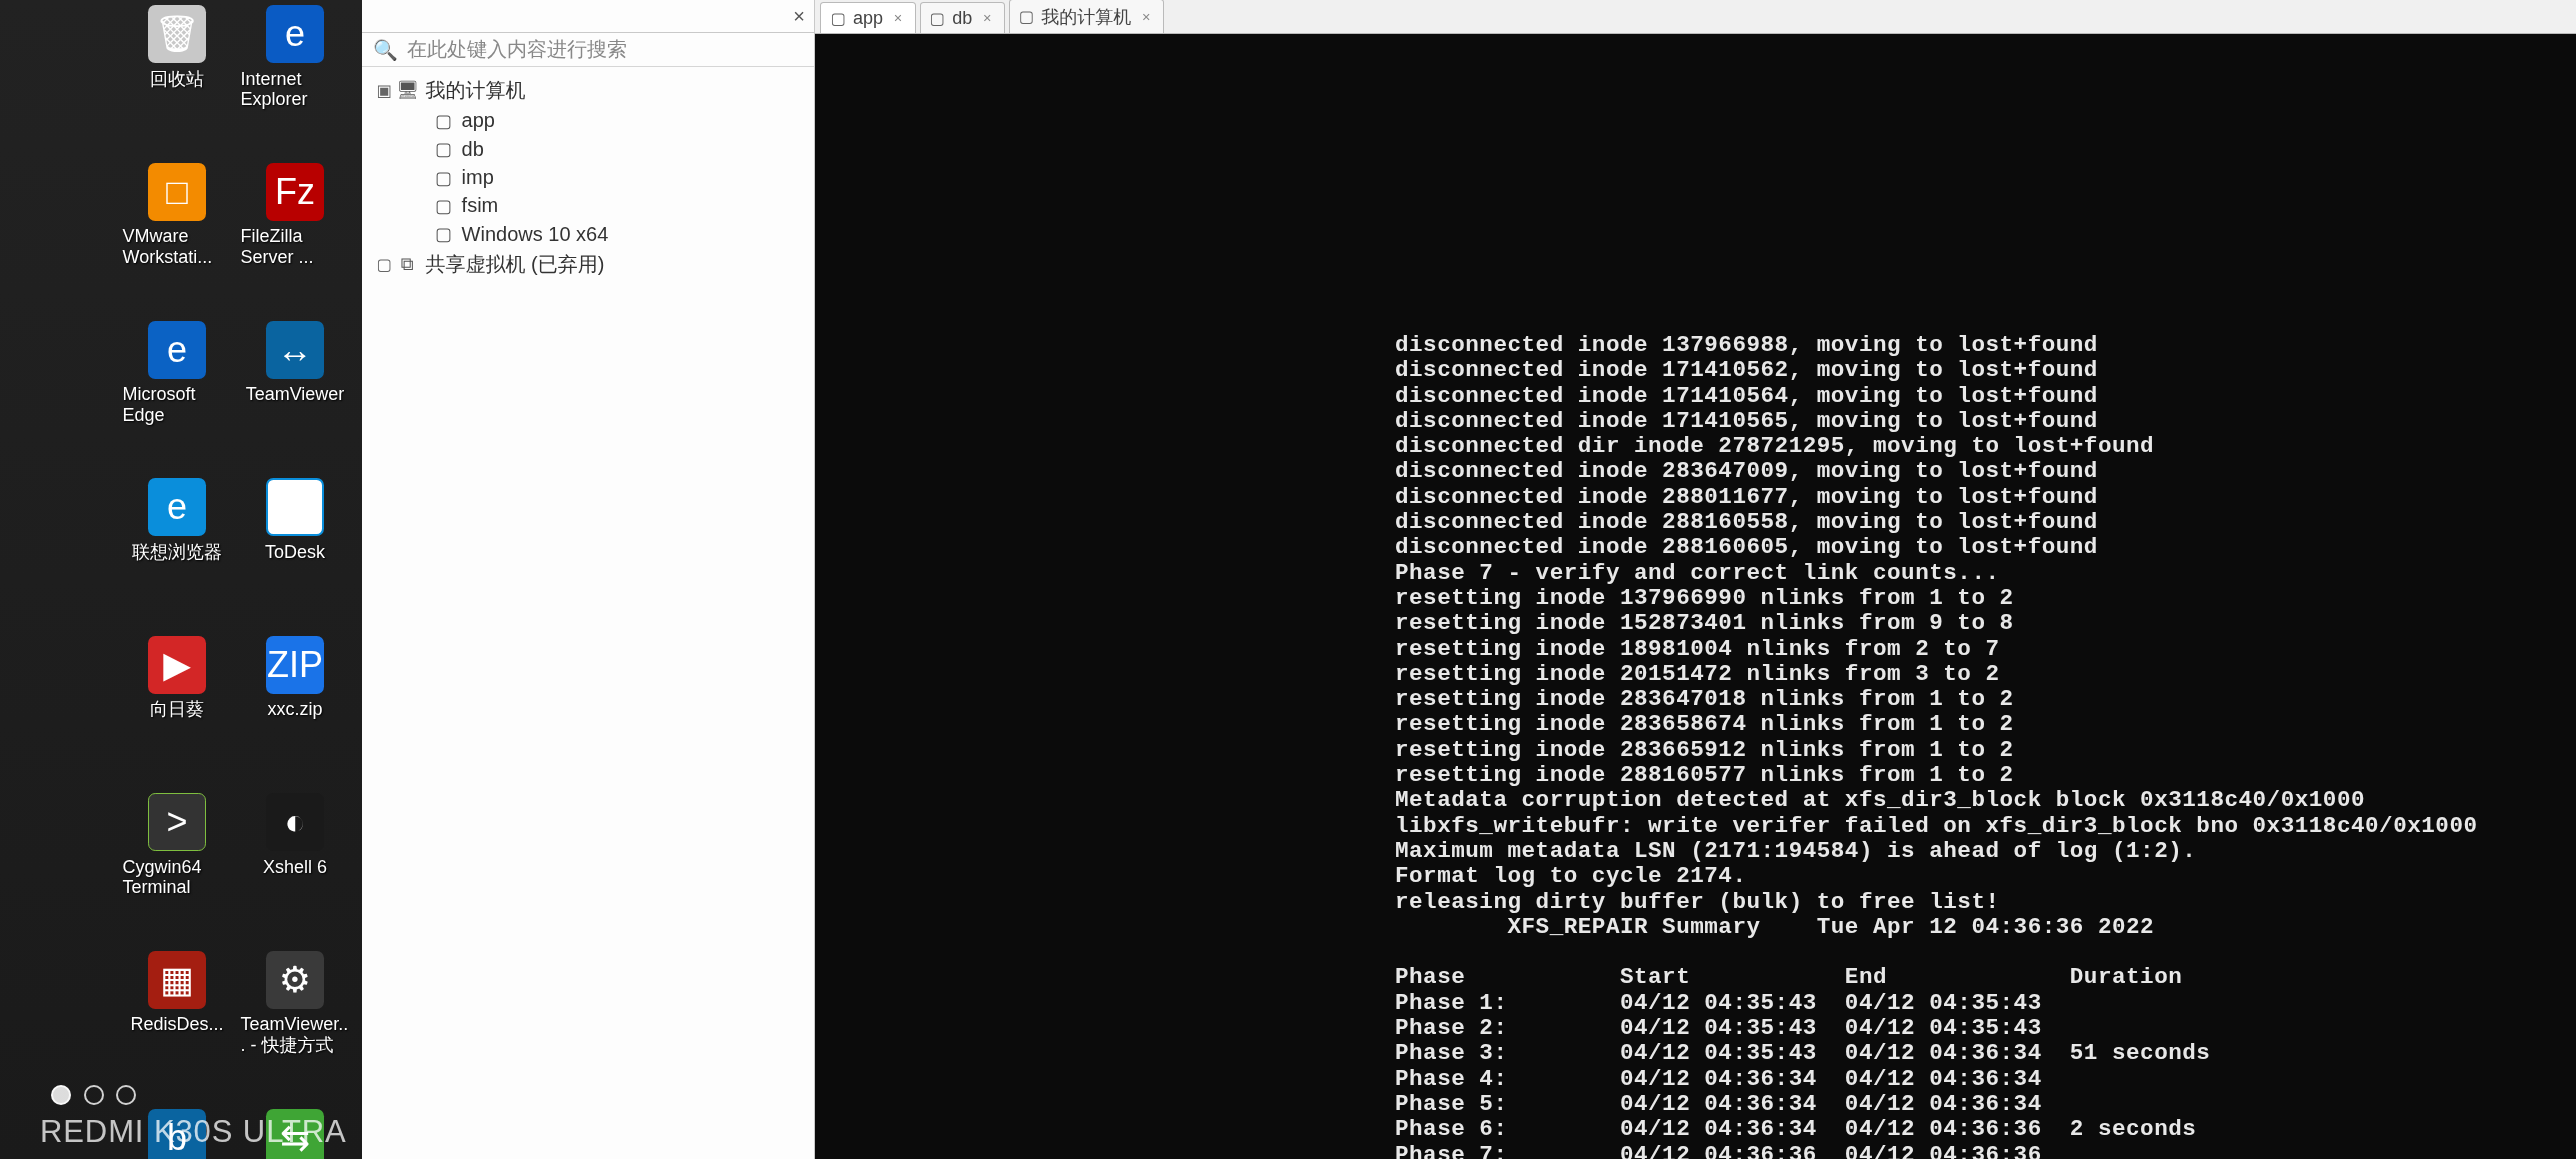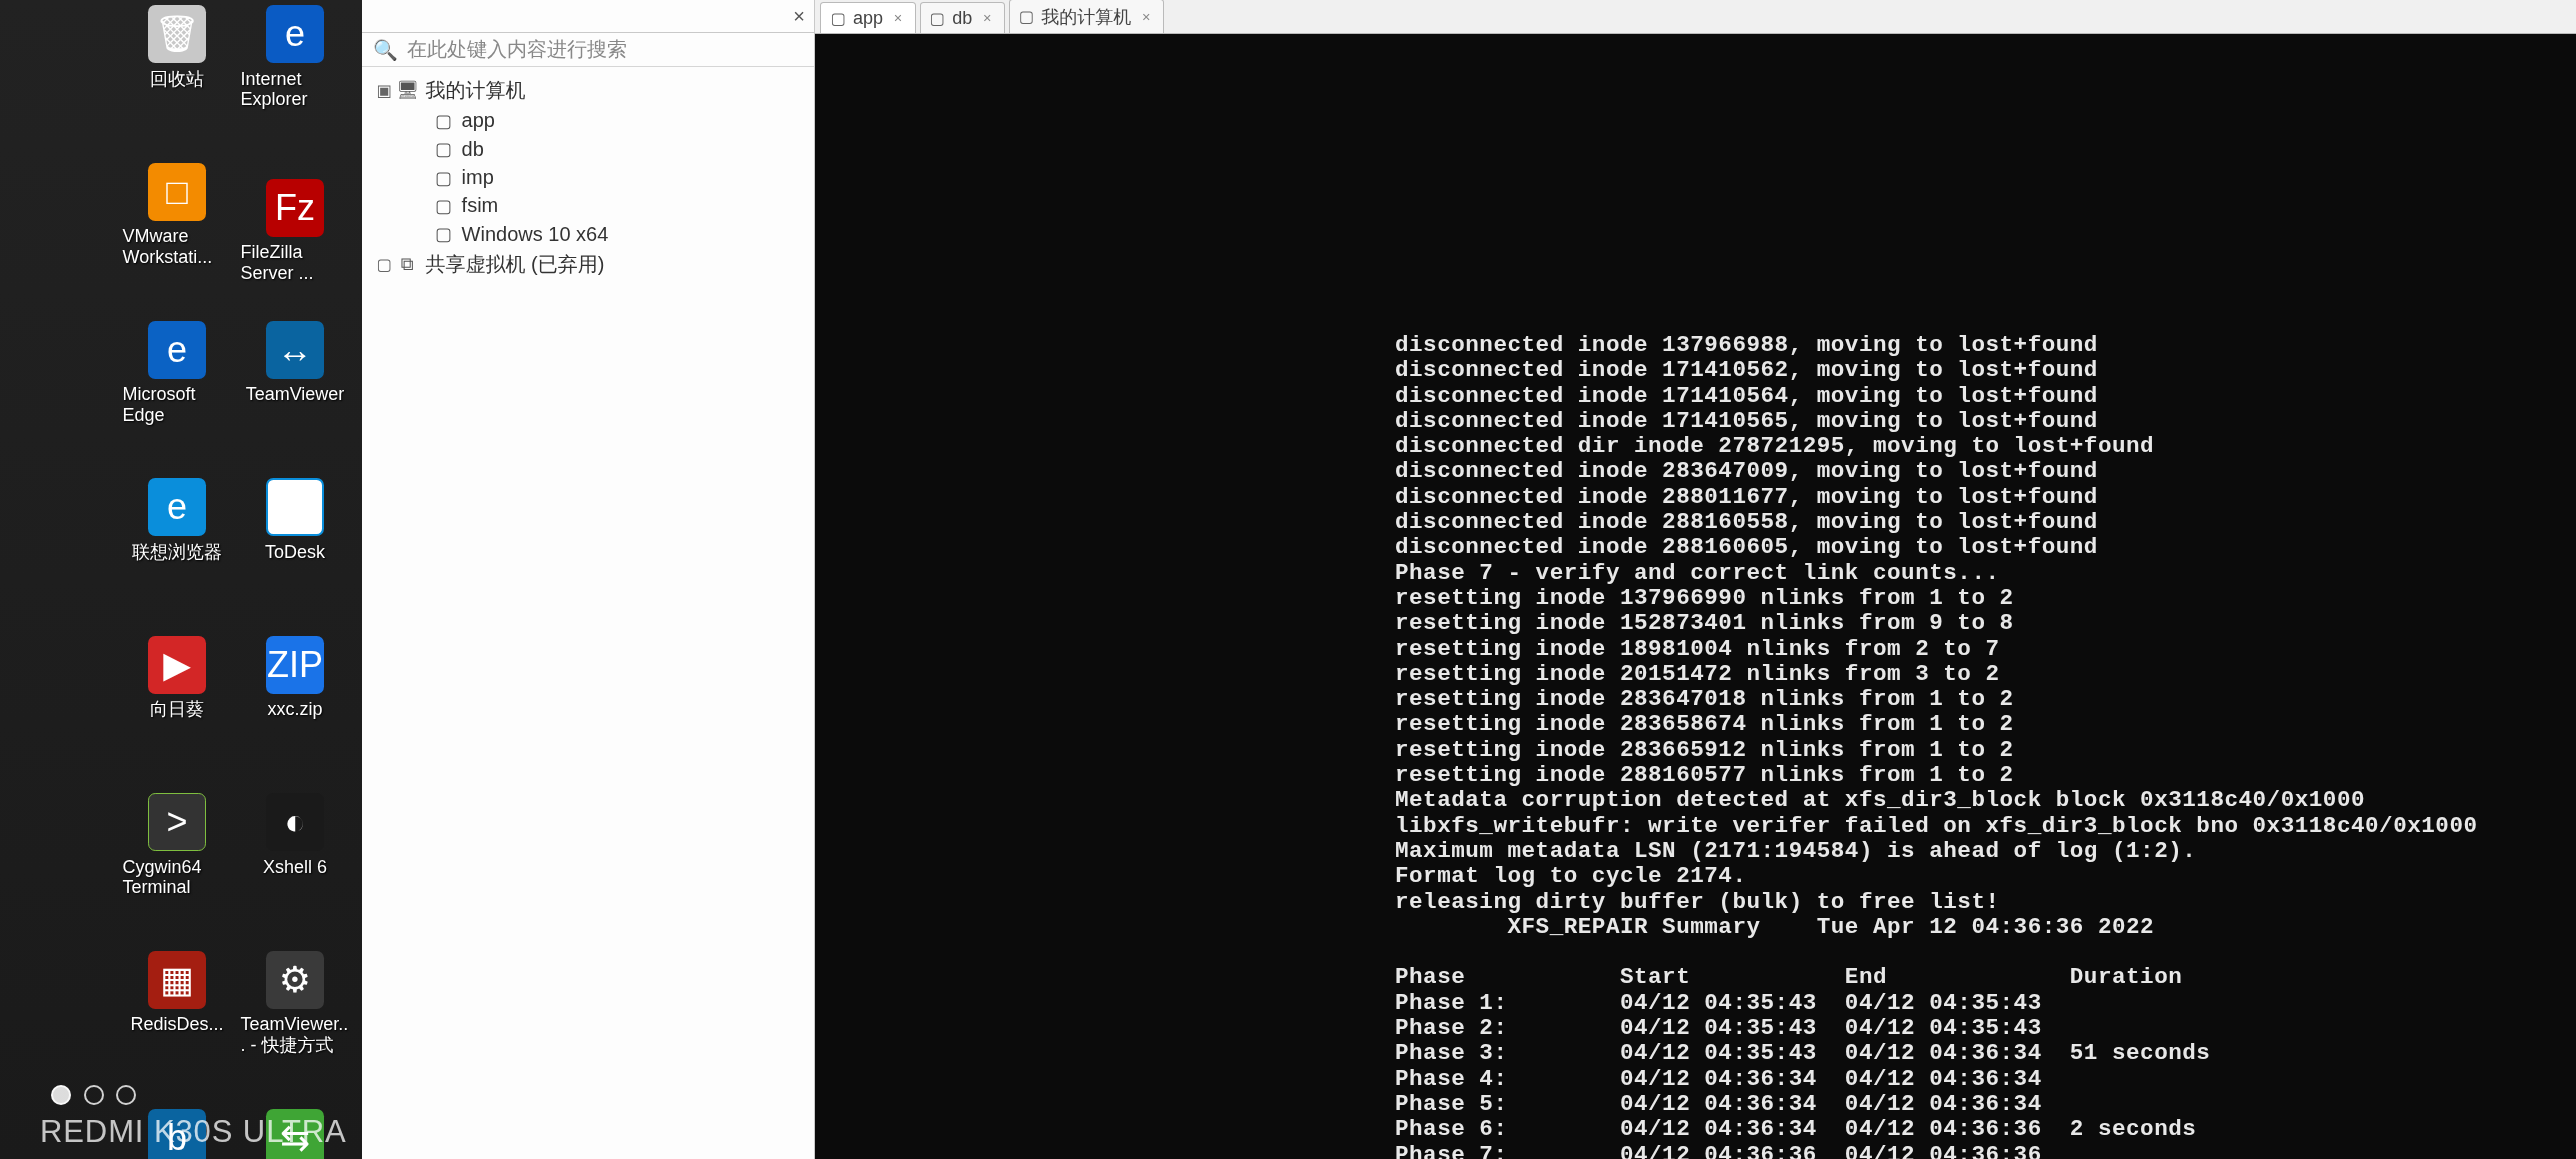--- a/index.html
+++ b/index.html
@@ -27,21 +27,21 @@
   .desktop-icon .label {
     margin-top:5.4px; font-size:18px; color:#fff; 
     text-shadow:0.9px 0.9px 1.8px #000; line-height:1.15; max-width:109px;
     word-break:break-word;
   }
 
   
   .bg-recycle   { background:#c8c8c8; color:#555;}
   .bg-ie        { background:#0a5bc4;}
   .bg-vmware    { background:#f38b00;}
-  .bg-filezilla { background:#b80000;margin-top:16px;}
+  .bg-filezilla { background:#b80000;}
   .bg-edge      { background:#0b62c4;}
   .bg-teamviewer{ background:#0a64a0; border-radius:50%;}
   .bg-lenovo    { background:#0a8edb;}
   .bg-todesk    { background:#fff; color:#0a8edb; border:2.7px solid #0a8edb;}
   .bg-sunflower { background:#d32626;}
   .bg-zip       { background:#1a73e8; border-radius:50%;}
   .bg-cygwin    { background:#333; border:1.8px solid #7fbf3f;}
   .bg-xshell    { background:#1a1a1a; color:#ff7a00;}
   .bg-redis     { background:#a41e11;}
   .bg-gear      { background:#3a3a3a;}

